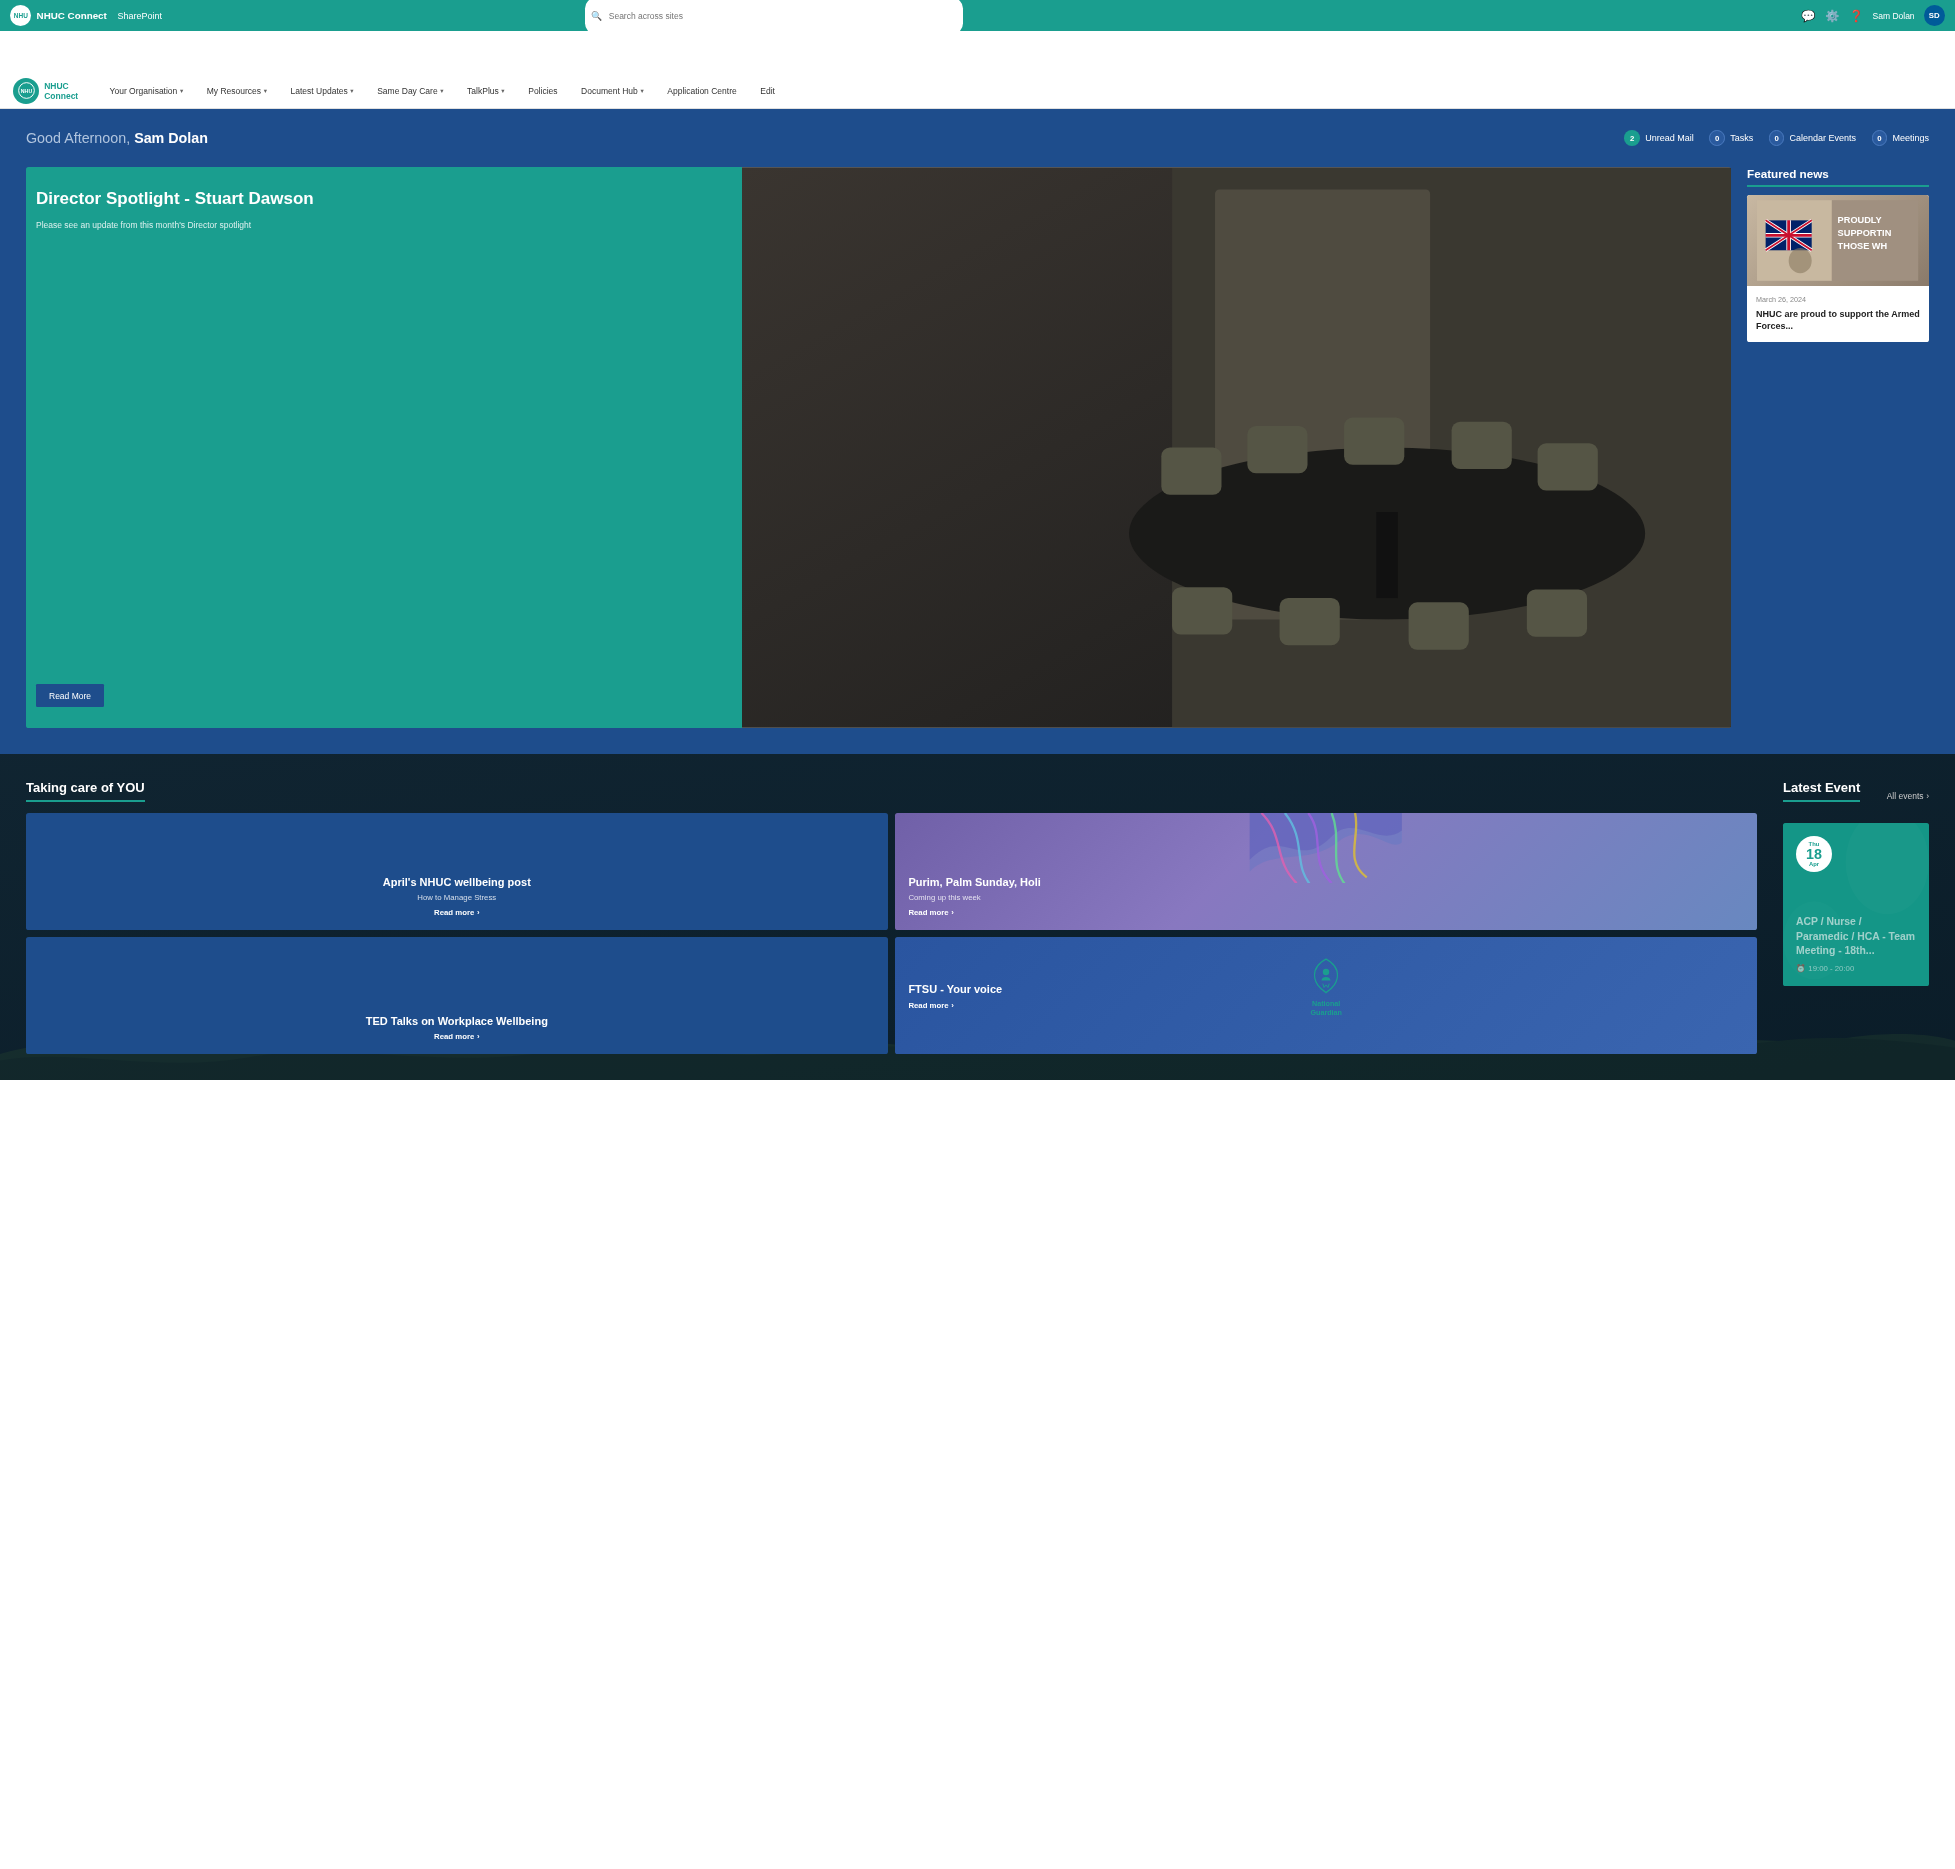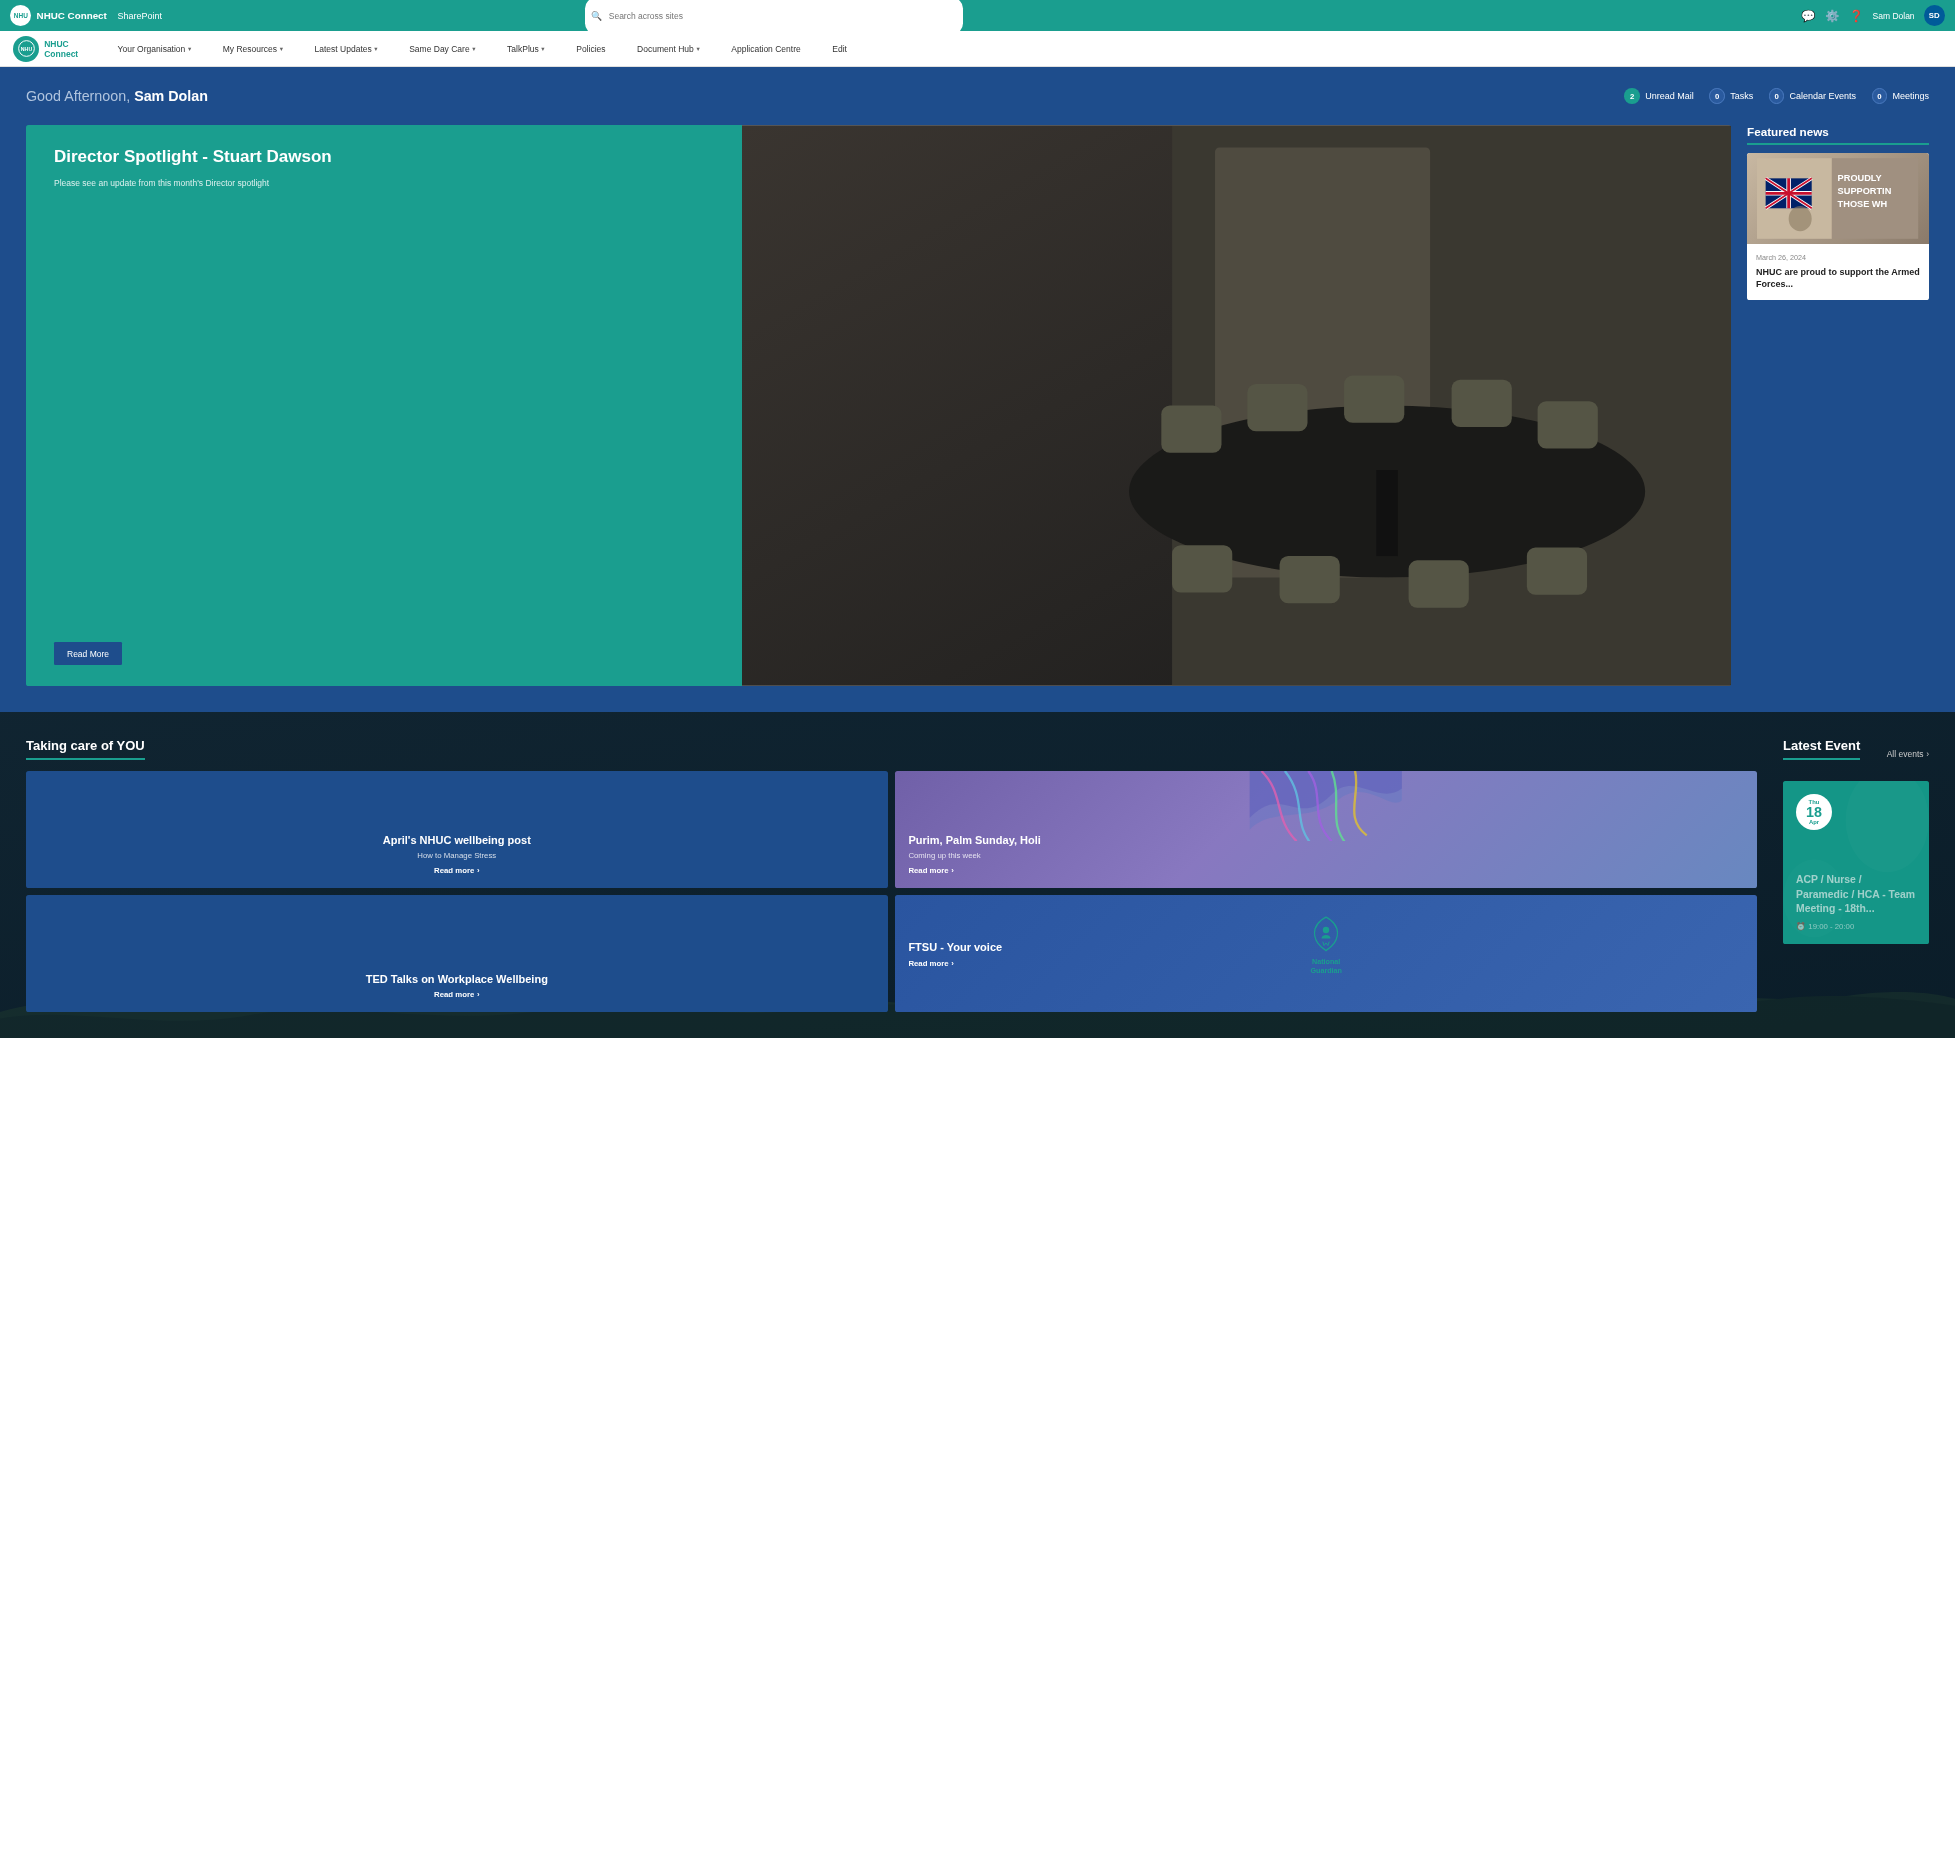--- a/index.html
+++ b/index.html
@@ -82,21 +82,22 @@
     }
 
     
     .nav-bar {
       background: #fff;
       display: flex;
       align-items: center;
       height: 36px;
       padding: 0 13px;
       border-bottom: 0.7px solid #e0e0e0;
-      gap: 16px;
+      gap: 8px;
+      margin-top: 42px;
     }
     .nav-logo {
       display: flex;
       align-items: center;
       gap: 5.2px;
       margin-right: 15.6px;
     }
     .nav-logo-circle {
       width: 26px; height: 26px;
       background: #1a9e8f;
@@ -171,21 +172,21 @@
       flex: 1;
       display: flex;
       border-radius: 2.6px;
       overflow: hidden;
       min-height: 169px;
       position: relative;
     }
     .hero-text-panel {
       background: #1a9e8f;
       flex: 0 0 42%;
-      padding: 21px 28px;
+      padding: 21px 10px;
       display: flex;
       flex-direction: column;
       justify-content: space-between;
     }
     .hero-title {
       color: #fff;
       font-size: 17px;
       font-weight: 700;
       line-height: 1.3;
       margin-bottom: 10.4px;

